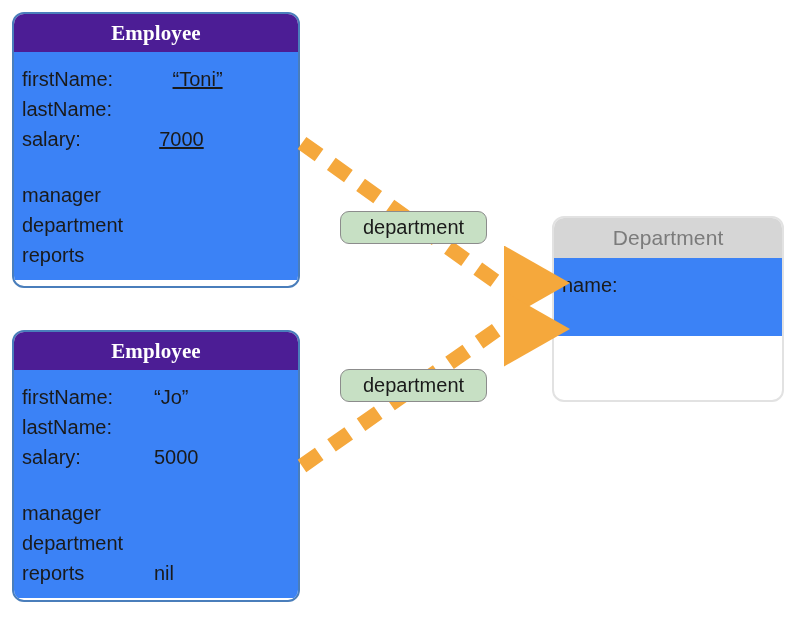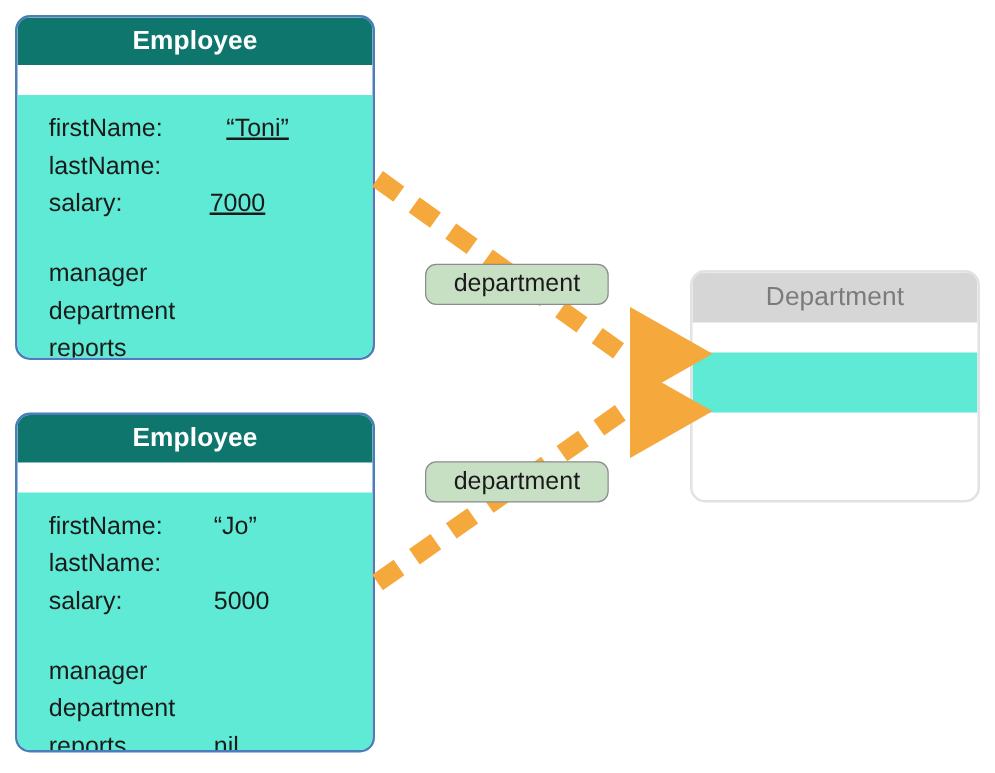--- a/index.html
+++ b/index.html
@@ -37,38 +37,38 @@
   .obj-header {
     box-sizing: border-box;
     width: 100%;
     text-align: center;
     font-size: 21px;
     letter-spacing: 0.1px;
     line-height: 38px;
     height: 38px;
   }
   .employee .obj-header {
-    background: #0f766e;
+    background: #4c1d95;
     color: #ffffff;
     font-weight: bold;
+    font-family: Liberation Serif, serif;
   }
   .department .obj-header {
     background: #d6d6d6;
     color: #7b7b7b;
     font-weight: normal;
     height: 40px;
     line-height: 40px;
     font-size: 21px;
   }
 
   .obj-body {
     box-sizing: border-box;
-    padding: 12px 16px 10px 25px;
-    background: #5eead4;
-    margin-top: 24px;
+    padding: 12px 16px 10px 8px;
+    background: #3b82f6;
   }
   .slot-row {
     display: flex;
     font-size: 20px;
     color: #1a1a1a;
     line-height: 30px;
     white-space: pre;
   }
   .slot-name {
     flex: 0 0 auto;
@@ -197,20 +197,21 @@
       </div>
 
     </div>
   </div>
 
   <div class="obj-box department" style="left:552px; top:216px; width:232px; height:186px;">
     <div class="obj-header">Department</div>
     <div class="obj-body vals-left">
 
       <div class="slot-row">
+        <span class="slot-name">name:</span>
         <span class="slot-value"></span>
       </div>
 
       <div class="slot-gap"></div>
 
       <div class="slot-row">
         <span class="slot-value"></span>
       </div>
 
     </div>

